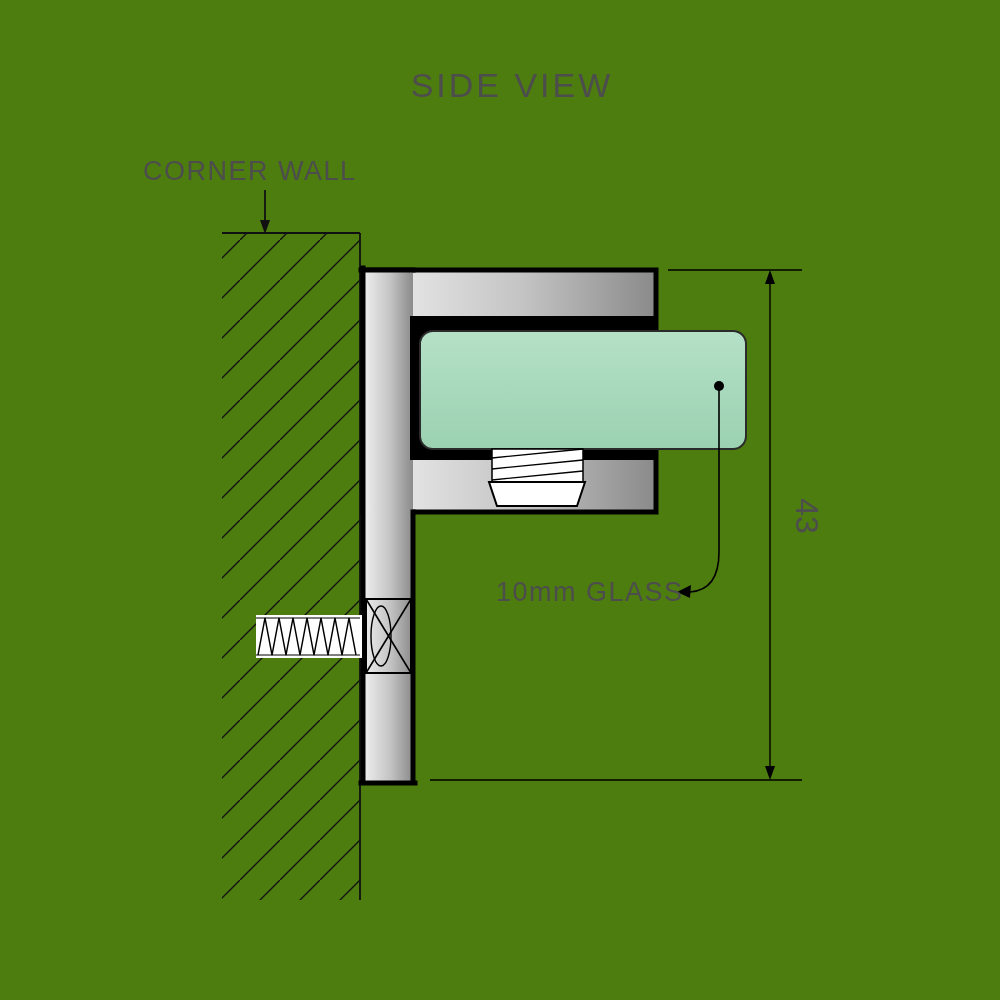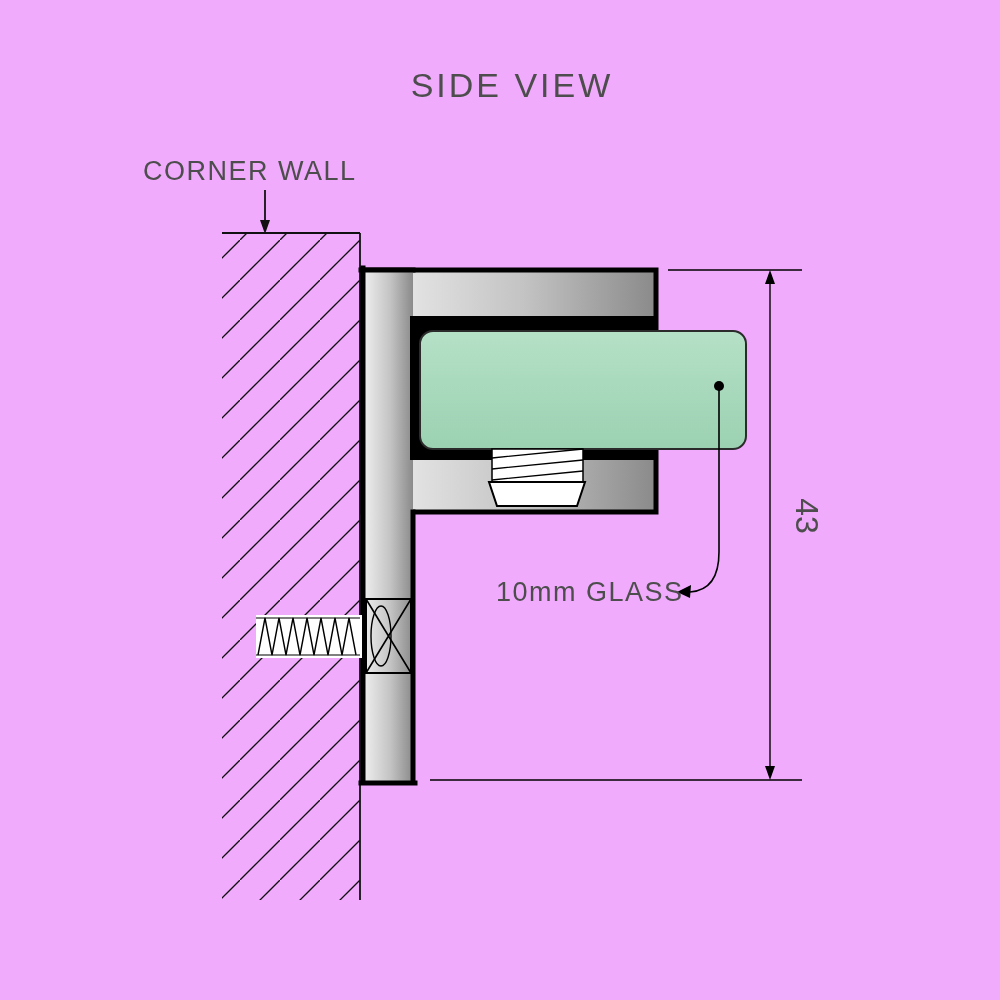--- a/index.html
+++ b/index.html
@@ -4,21 +4,21 @@
 <style>
   html, body {
     margin: 0;
     padding: 0;
     background: #ffffff;
   }
   .stage {
     position: relative;
     width: 1000px;
     height: 1000px;
-    background: #f0abfc;
+    background: #4d7c0f;
     overflow: hidden;
   }
   svg text {
     font-family: "Liberation Sans", sans-serif;
   }
   .label-text {
     letter-spacing: 1.5px;
   }
   .title-text {
     letter-spacing: 3px;

